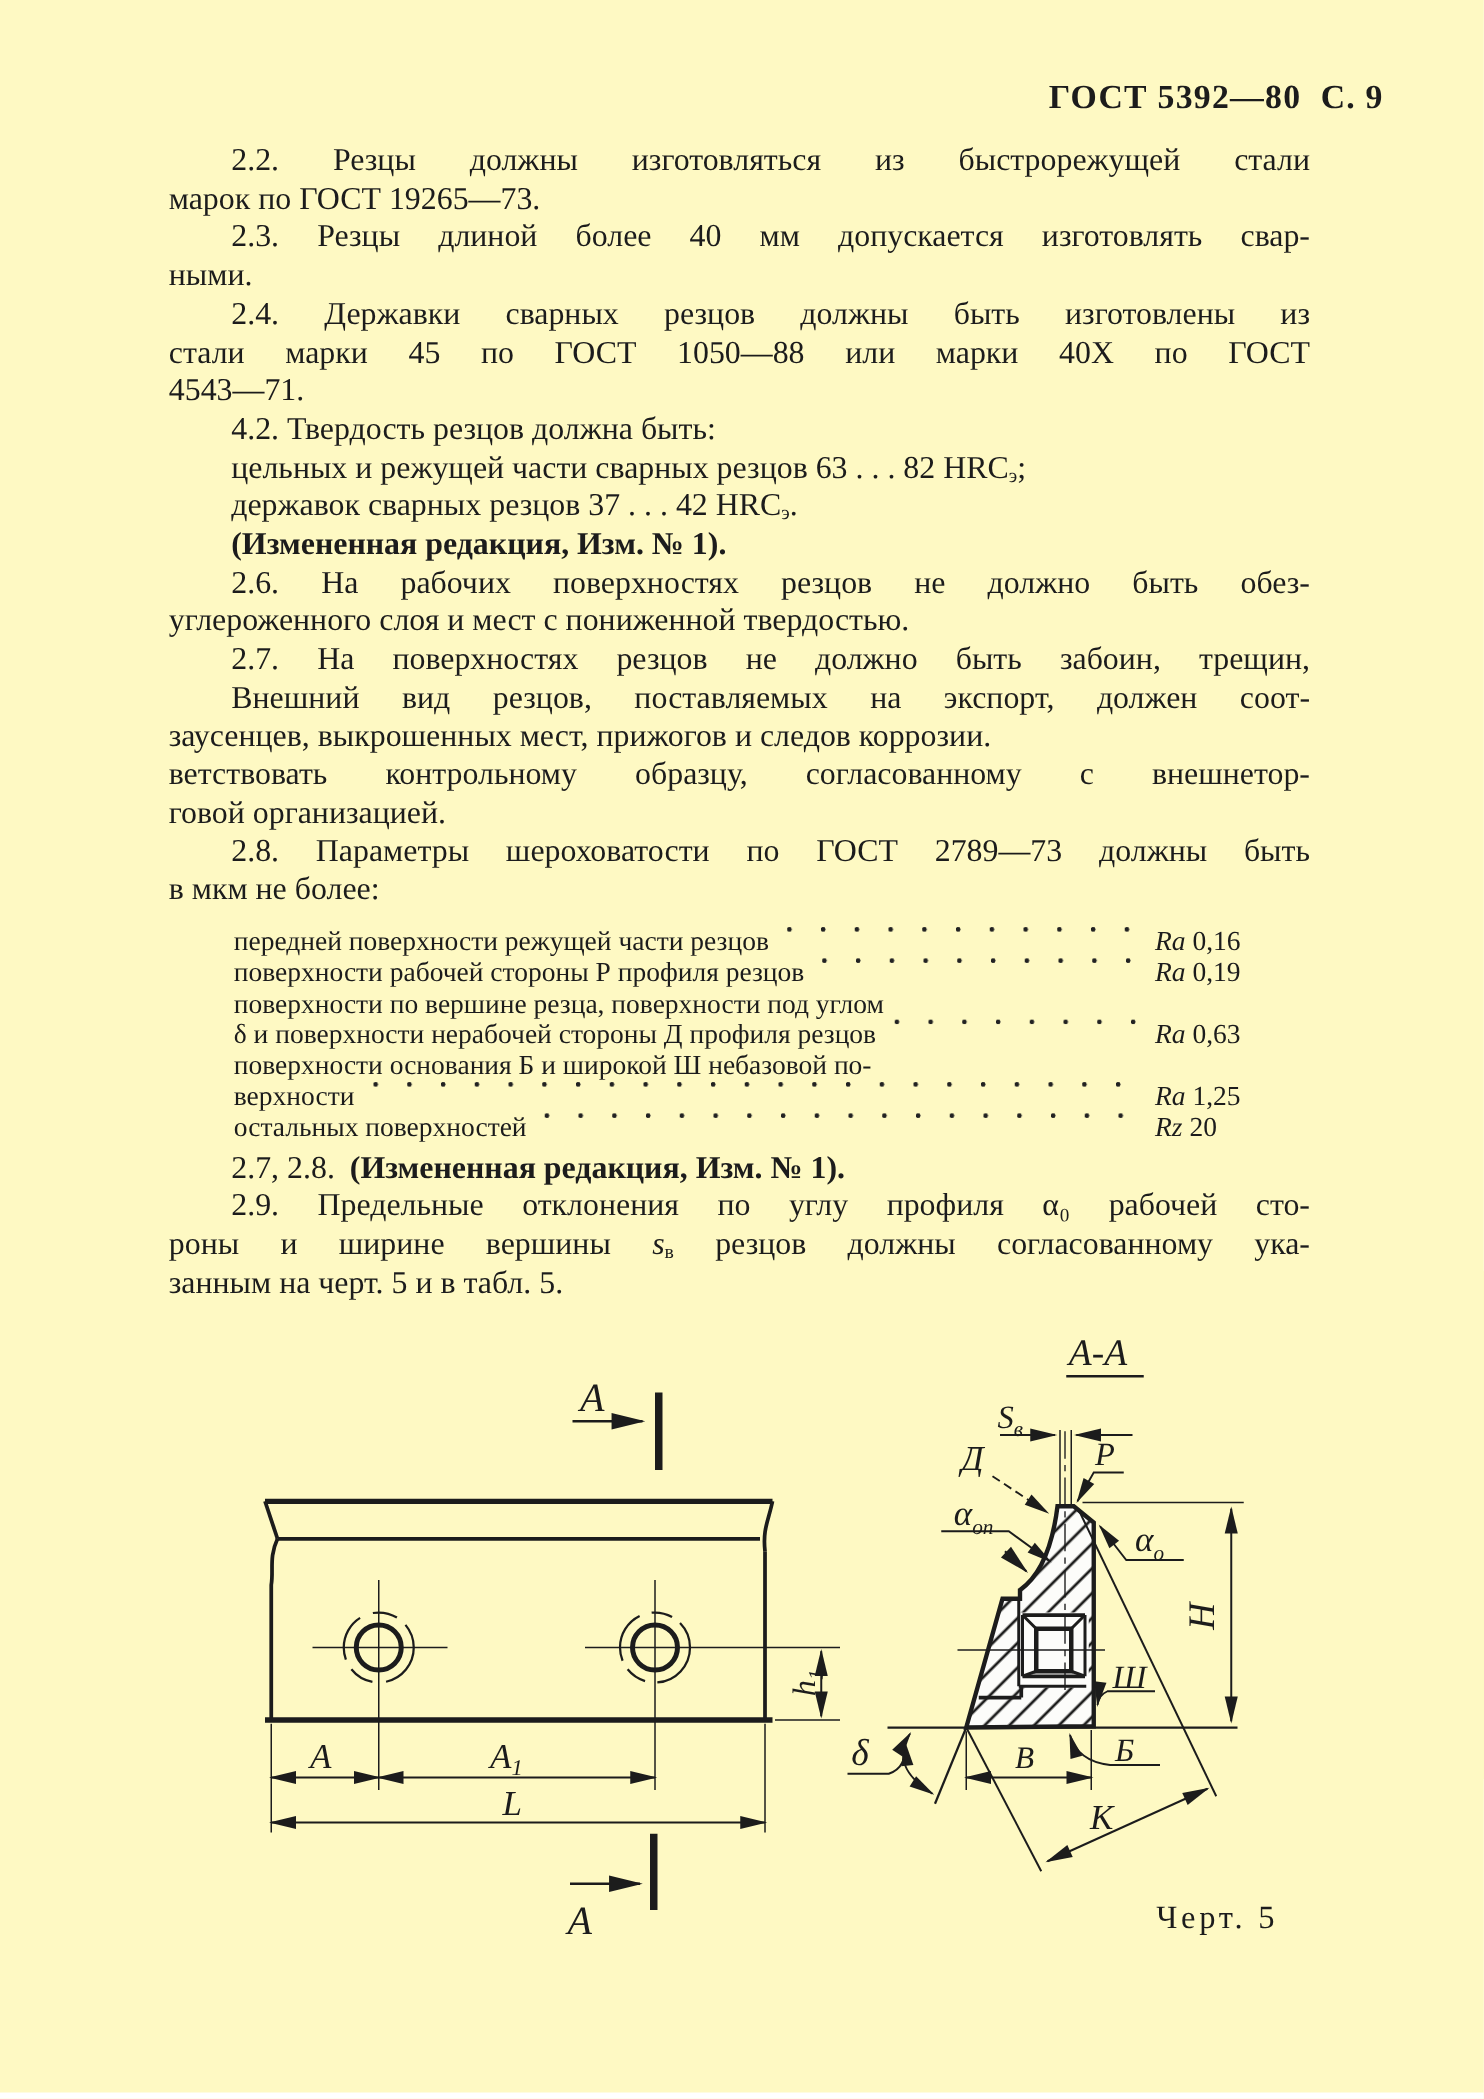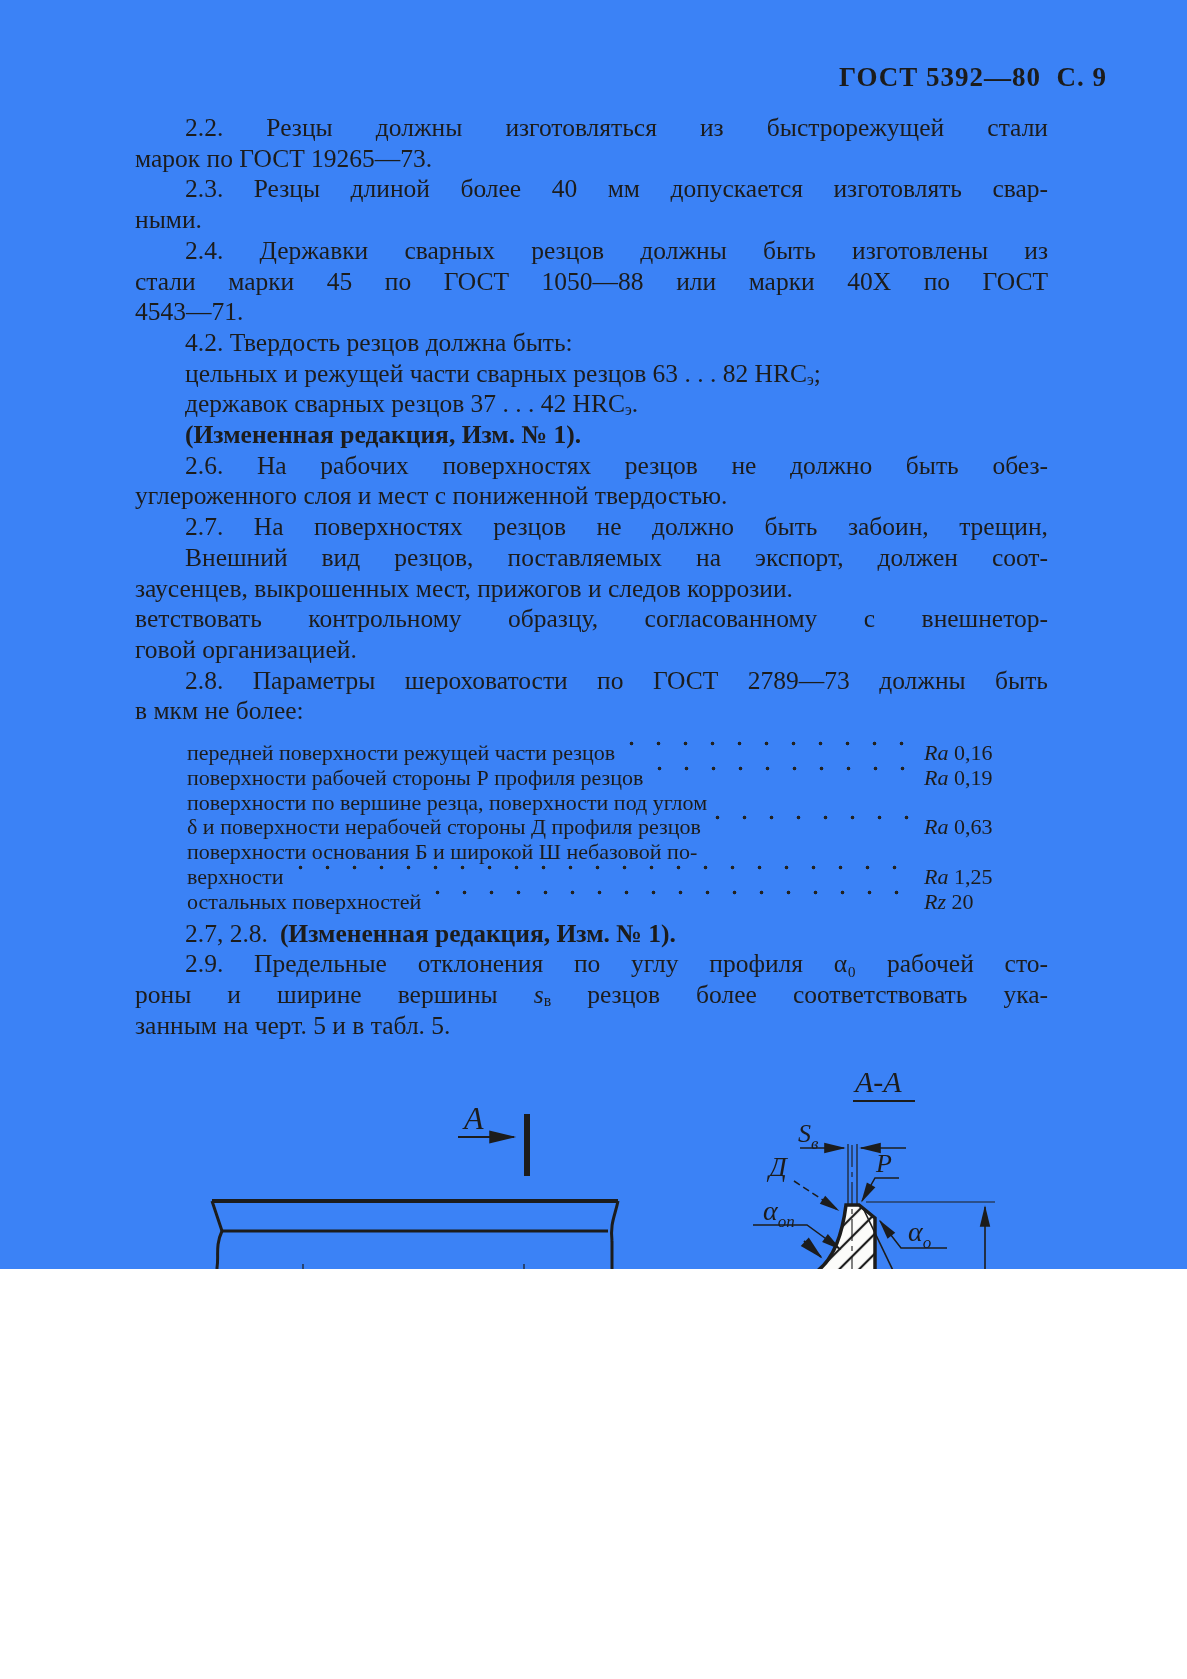--- a/index.html
+++ b/index.html
@@ -1,19 +1,19 @@
 <!DOCTYPE html>
 <html><head>
 <meta charset="utf-8">
 <style>
   html,body{margin:0;padding:0;}
   .page{
     position:relative;
-    width:1187px;height:1269px;
-    background:#3b82f6;
+    width:1187px;height:1674px;
+    background:#fef9c3;
     color:#1c1c1c;
     font-family:"Liberation Serif","DejaVu Serif",serif;
     overflow:hidden;
   }
   .hdr{
     position:absolute;top:62px;right:80px;
     font-weight:bold;font-size:27px;white-space:pre;
     letter-spacing:1px;
   }
   .textcol{
@@ -102,21 +102,21 @@
       </div>
       <div class="rrow">
         <span class="rlabel">остальных поверхностей</span>
         <span class="rlead"></span>
         <span class="rval"><i class="v">Rz</i> <span>20</span></span>
       </div>
     </div>
 
     <div class="line ind"><span class="gap">2.7, 2.8.</span><span class="b">(Измененная редакция, Изм. № 1).</span></div>
     <div class="line j ind">2.9. Предельные отклонения по углу профиля α₀ рабочей сто-</div>
-    <div class="line j"><span>роны и ширине вершины </span><i class="v">s</i><sub class="ss">в</sub><span> резцов более соответствовать ука-</span></div>
+    <div class="line j"><span>роны и ширине вершины </span><i class="v">s</i><sub class="ss">в</sub><span> резцов должны согласованному ука-</span></div>
     <div class="line">занным на черт. 5 и в табл. 5.</div>
   </div>
 
   <svg class="fig" viewBox="0 1030 1187 645">
     <defs>
       <marker id="ar" viewBox="0 0 12 8" refX="11" refY="4" markerWidth="15" markerHeight="9" orient="auto-start-reverse">
         <path d="M0,1.1 L12,4 L0,6.9 Z" fill="#1c1c1c"></path>
       </marker>
       <pattern id="hat" width="14" height="14" patternUnits="userSpaceOnUse" patternTransform="rotate(-45)">
         <rect width="14" height="14" fill="#fcfcfa"></rect>

